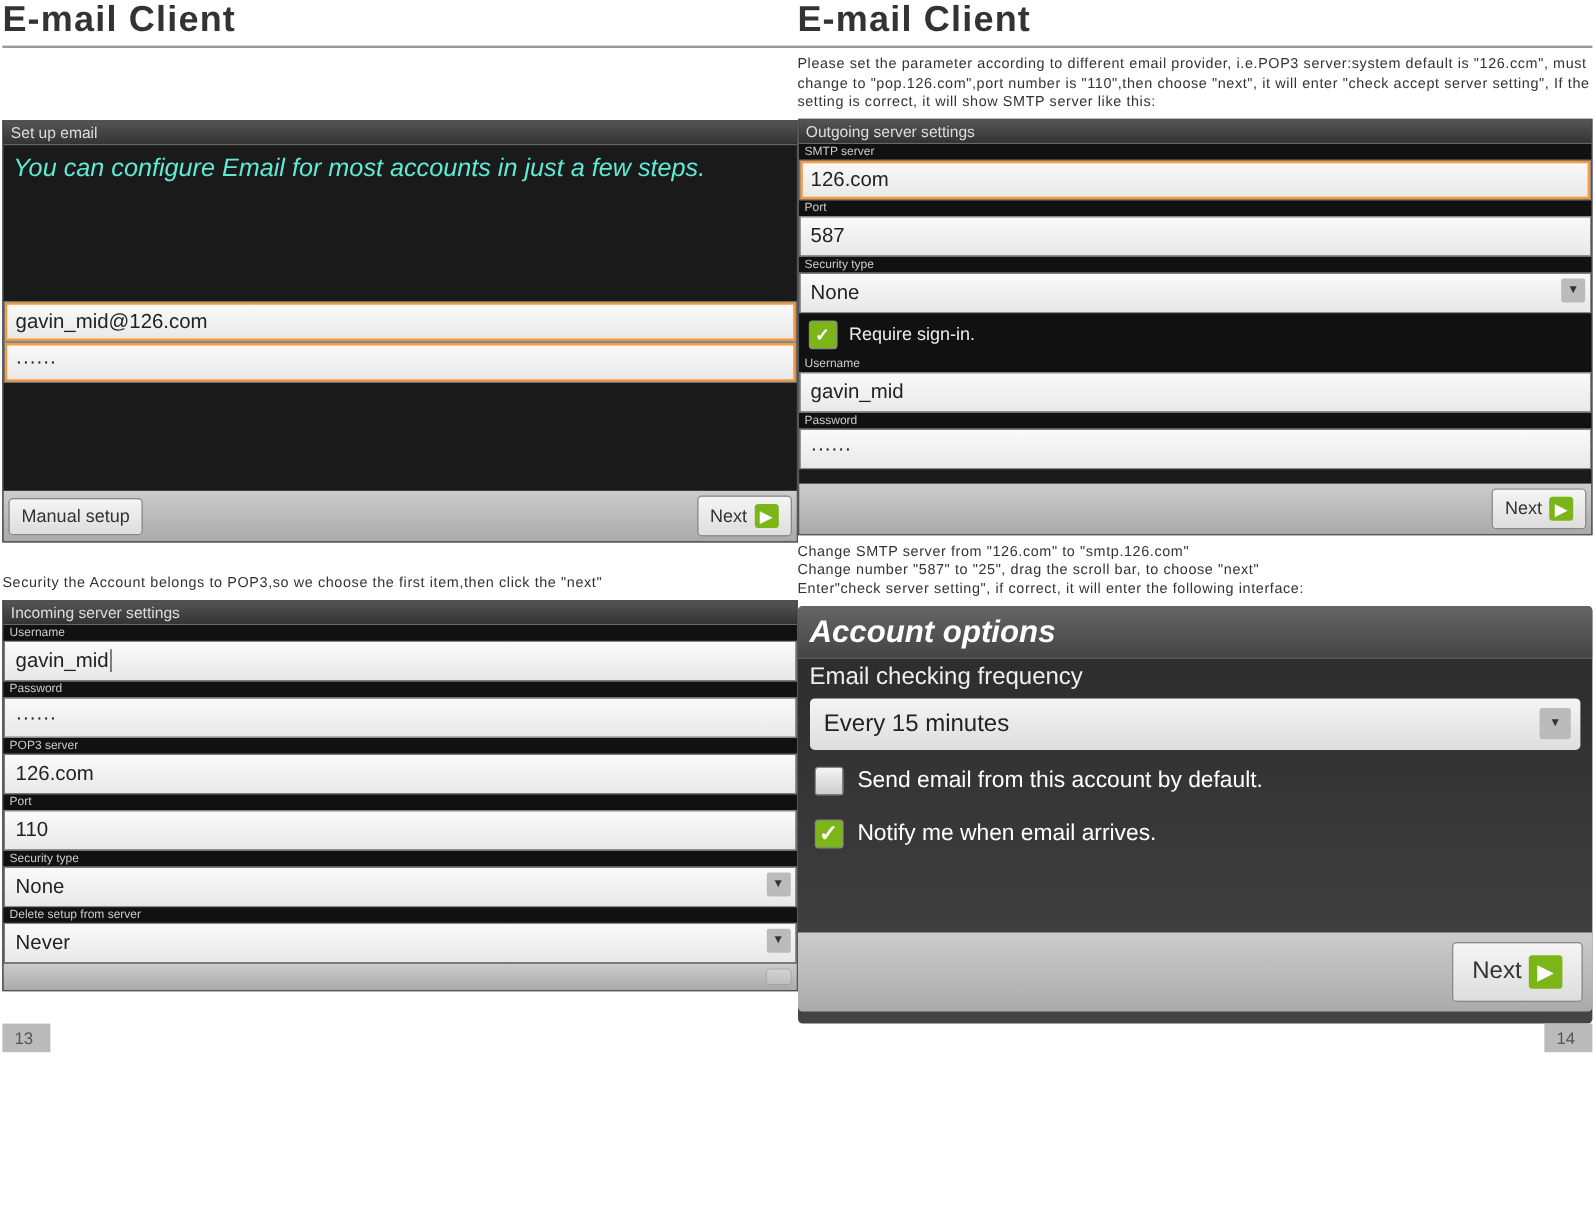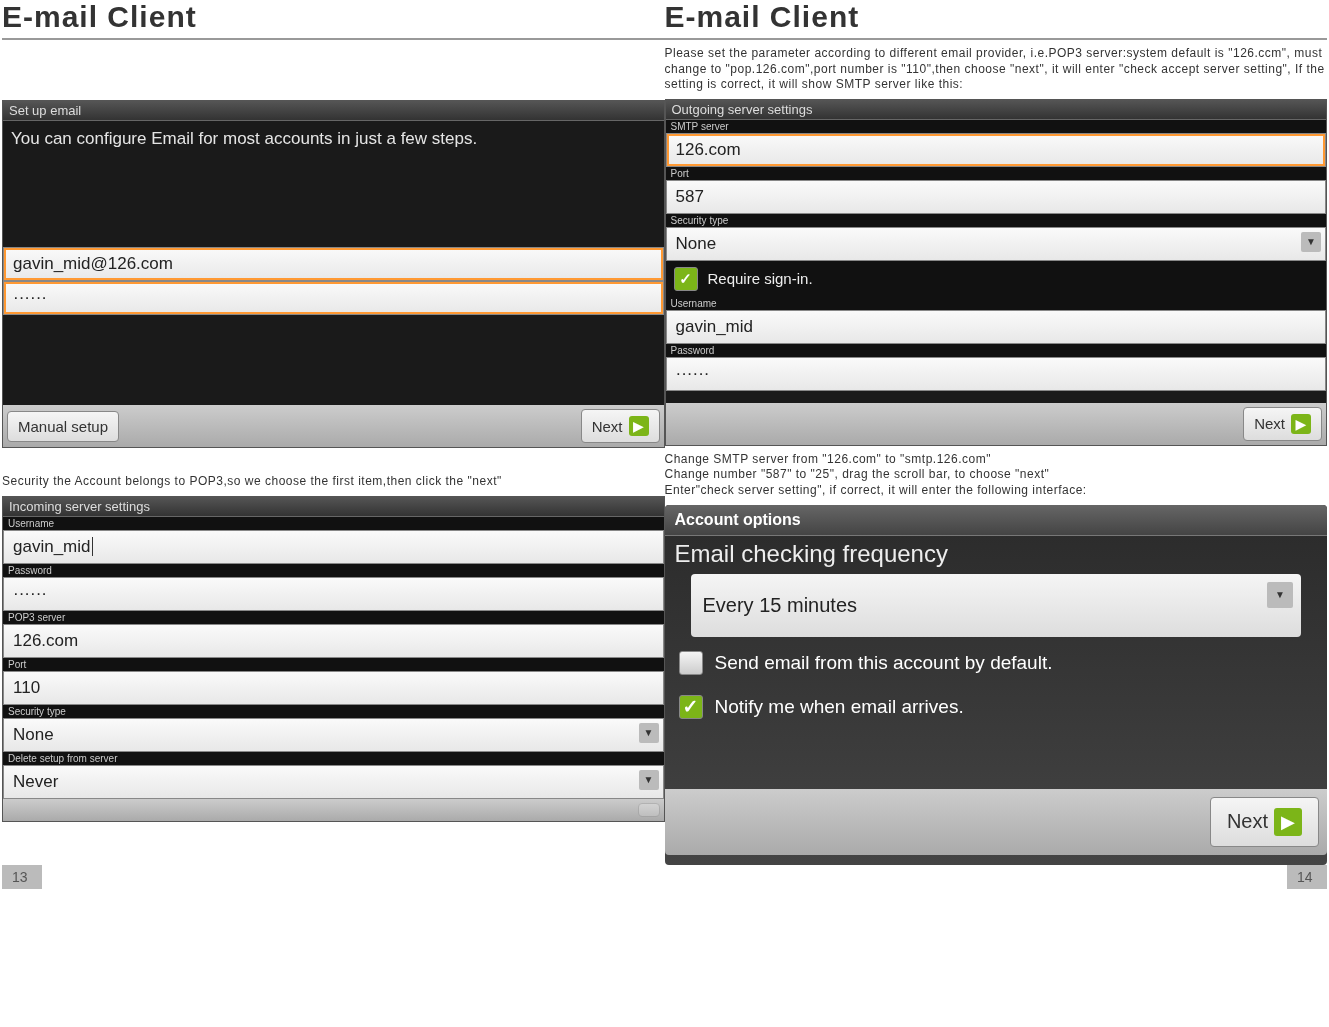--- a/index.html
+++ b/index.html
@@ -46,22 +46,23 @@
 }
 .titlebar {
   background: linear-gradient(#555, #333);
   font-size: 13px;
   padding: 2px 6px;
   color: #ddd;
   border-bottom: 1px solid #666;
 }
 .info-text {
   padding: 8px;
-  font-size: 17px;
-  color: #e5e5e5;
+  font-size: 21px;
+  color: #5eead4;
+  font-style: italic;
 }
 .label-small {
   background: #111;
   color: #ccc;
   font-size: 10px;
   padding: 1px 5px;
 }
 .field {
   background: linear-gradient(#fafafa, #e8e8e8);
   color: #222;
@@ -153,37 +154,38 @@
 
 
 .shot-opts {
   background: linear-gradient(#2a2a2a, #444);
   color: #fff;
   border-radius: 4px;
   padding: 0 0 10px 0;
 }
 .shot-opts .optbar {
   background: linear-gradient(#666,#444);
-  font-size: 16px;
+  font-size: 26px;
   font-weight: bold;
   padding: 6px 10px;
   color: #fff;
   border-bottom: 1px solid #777;
   border-radius: 4px 4px 0 0;
+  font-style: italic;
 }
 .shot-opts .sub {
-  font-size: 24px;
+  font-size: 20px;
   color: #eee;
   padding: 4px 10px 2px 10px;
 }
 .dd {
-  margin: 4px 26px;
+  margin: 4px 10px;
   background: linear-gradient(#f5f5f5,#ddd);
   color: #222;
-  padding: 20px 12px;
+  padding: 10px 12px;
   border-radius: 4px;
   font-size: 20px;
   position: relative;
 }
 .dd .dropdown-arrow {
   top: 8px; right: 8px; width: 26px; height: 26px;
 }
 .opt-check-row {
   display: flex;
   align-items: center;

